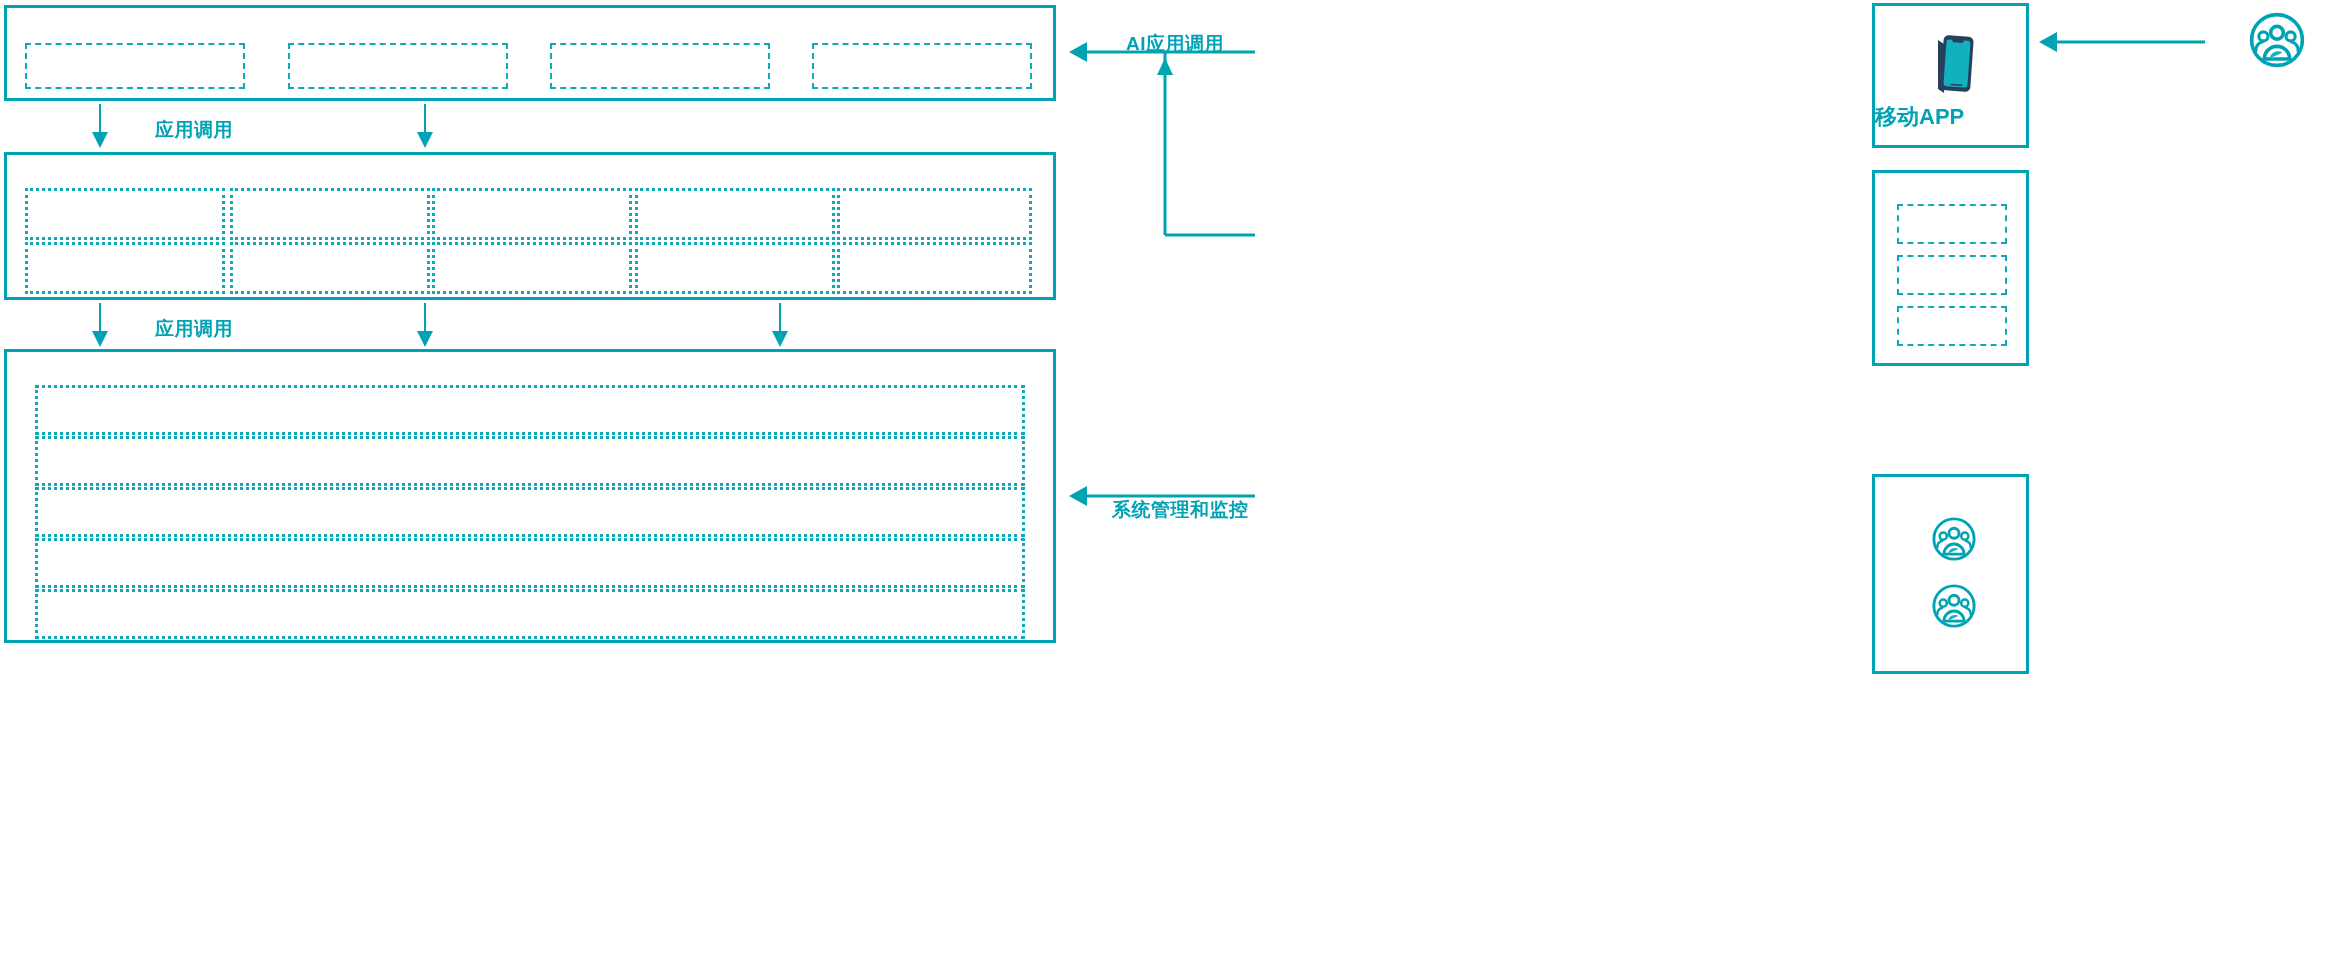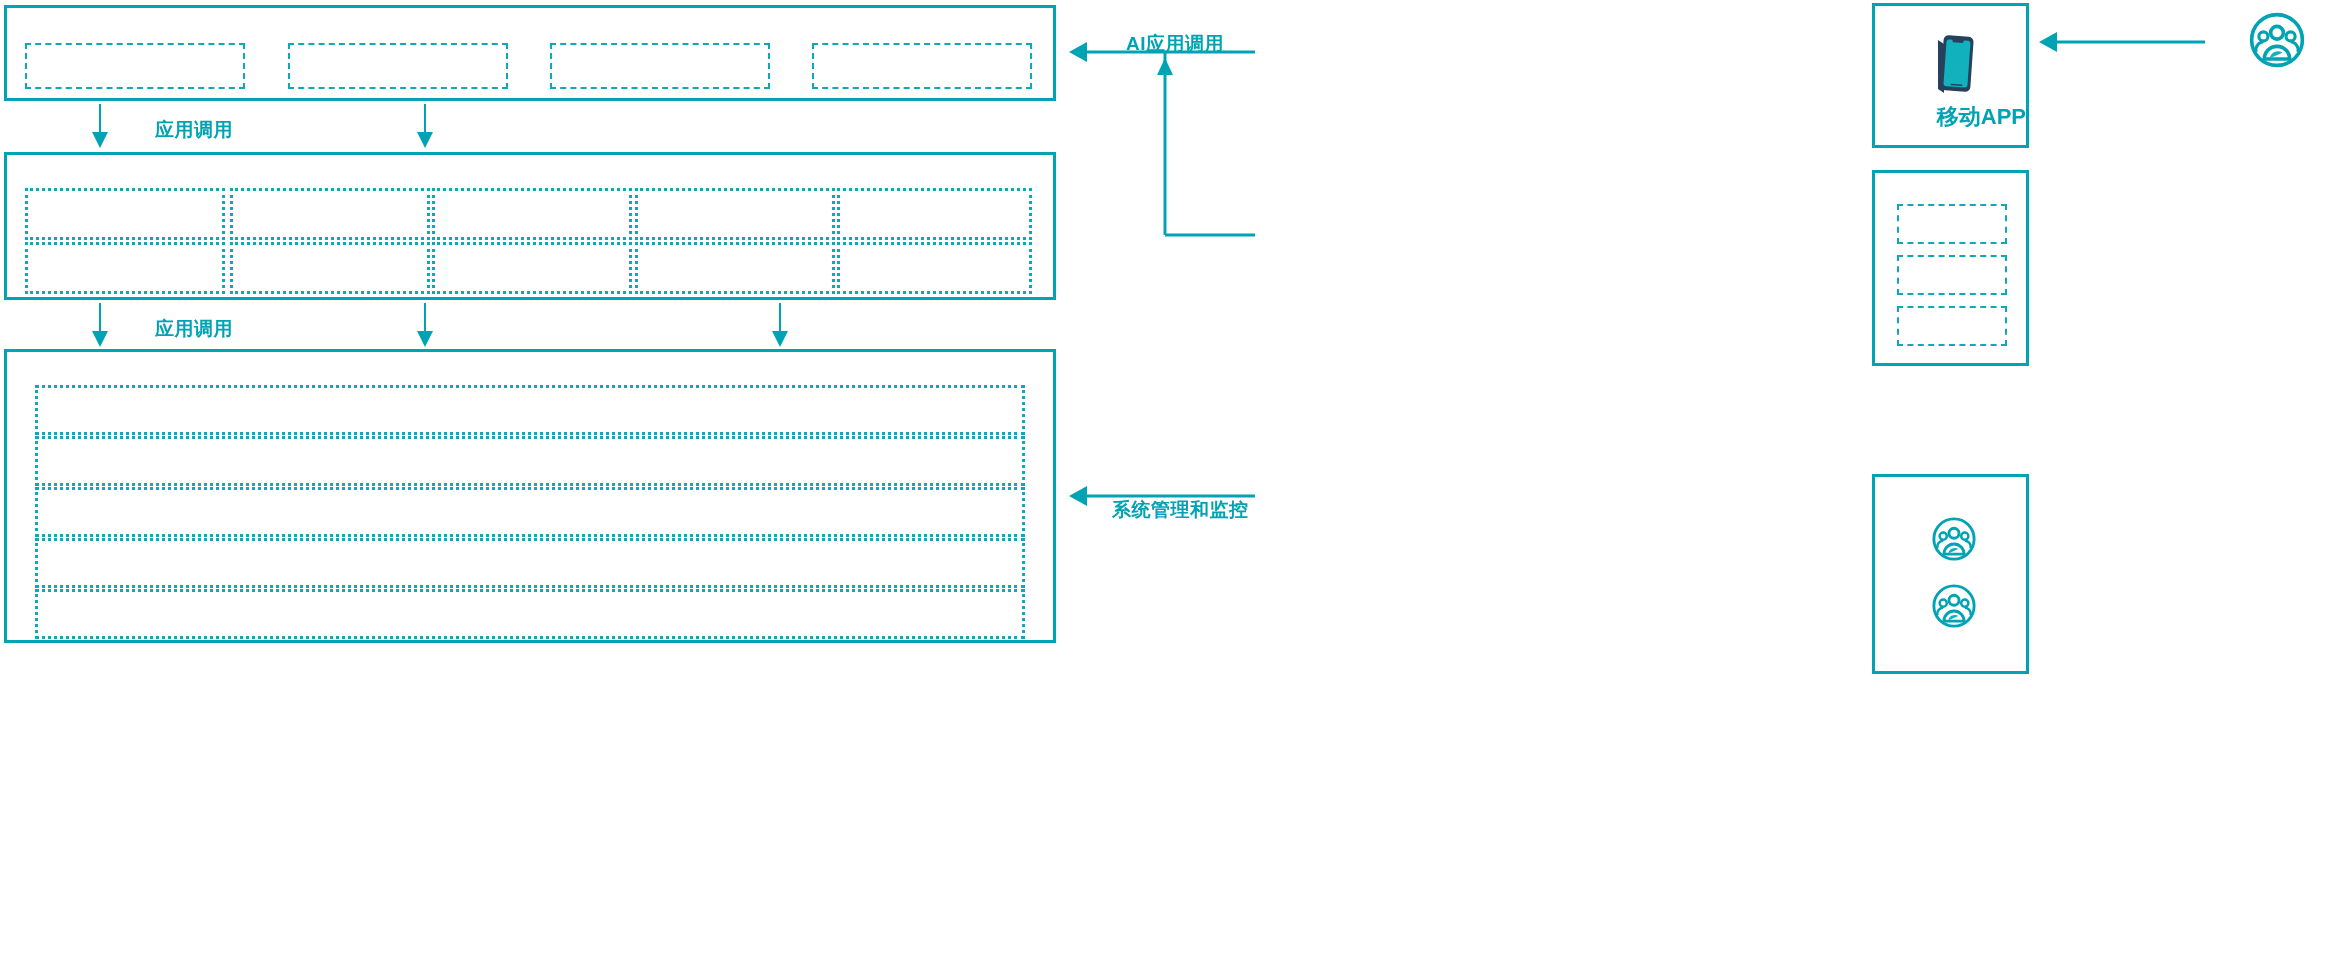--- a/index.html
+++ b/index.html
@@ -53,21 +53,21 @@
     white-space: nowrap;
     letter-spacing: 0.5px;
   }
 
   .panel-label {
     position: absolute;
     color: #00A3B4;
     font-size: 22px;
     font-weight: bold;
     white-space: nowrap;
-    text-align: right;
+    text-align: left;
     width: 100%;
     left: 0;
   }
 
   
   .arrow-svg {
     position: absolute;
     overflow: visible;
     pointer-events: none;
   }

